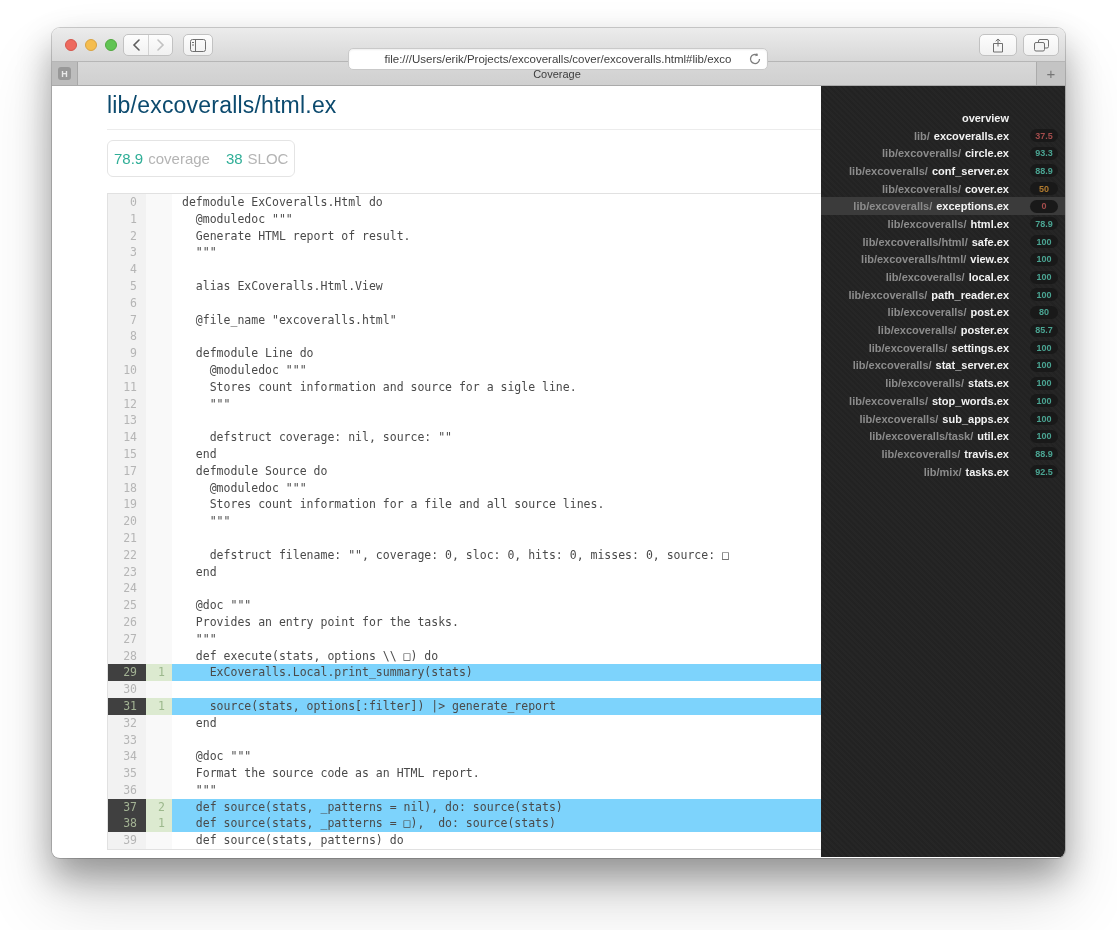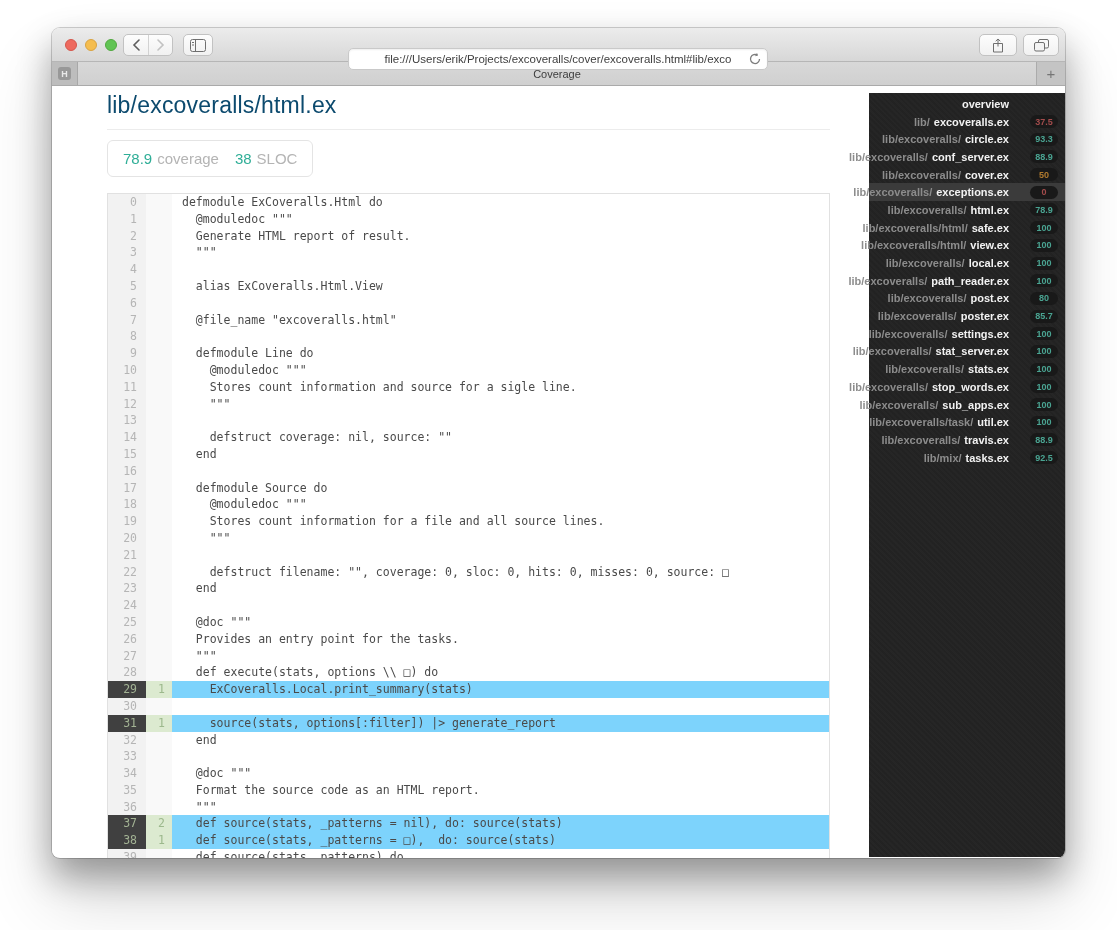--- a/index.html
+++ b/index.html
@@ -67,45 +67,45 @@
   .newtab { width:28px; display:flex; align-items:center; justify-content:center;
             background:#c4c4c4; color:#757575; font-size:15px; }
 
   
   .content { position:relative; height:771px; background:#fff; }
   .main { margin-left:55px; width:723px; }
 
   .page-title { padding-top:6px; padding-bottom:10px; font-size:23px; font-weight:300;
                 color:#0c4a6e; border-bottom:1px solid #ececec; letter-spacing:0.2px; }
 
-  .statsbox { display:inline-flex; gap:16px; margin-top:10px; padding:9px 15px;
+  .statsbox { display:inline-flex; gap:16px; margin-top:10px; padding:9px 6px;
               border:1px solid #e4e4e4; border-radius:6px; font-size:15px; }
   .statsbox .num { color:#2fae97; }
   .statsbox .lbl { color:#b4b4b4; margin-left:5px; }
 
   .codebox { margin-top:16px; border:1px solid #e1e1e1;
              font-family:"DejaVu Sans Mono", monospace; font-size:11.5px; }
   .crow { display:flex; height:16.8px; line-height:16.8px; }
   .crow .ln   { width:38px; background:#f2f2f2; color:#b5b5b5; text-align:right;
                 padding-right:9px; flex:none; }
   .crow .hits { width:26px; background:#f9f9f9; color:#9cb88c; text-align:right;
                 padding-right:7px; flex:none; }
   .crow .codecell { flex:1; background:#fff; color:#4a4a4a; white-space:pre;
                     padding-left:10px; overflow:hidden; }
   .crow.covered .ln       { background:#404040; color:#a3b394; }
   .crow.covered .hits     { background:#dcead0; }
   .crow.covered .codecell { background:#7dd3fc; }
 
   
   .filebar {
-    position:absolute; right:0; top:7px; bottom:0; width:196px;
+    position:absolute; right:0; top:0; bottom:0; width:244px;
     background:
       repeating-linear-gradient(45deg, rgba(255,255,255,0.012) 0 2px, rgba(0,0,0,0.02) 2px 4px),
       #232323;
-    padding-top:2px; font-size:11px;
+    padding-top:23px; font-size:11px;
   }
   .frow { display:flex; align-items:center; justify-content:flex-end;
           height:17.7px; padding-right:7px; cursor:pointer; }
   .frow.selected { background:#3b3b3b; }
   .frow .fpath { color:#8c8c8c; font-weight:bold; margin-right:4px; white-space:nowrap; }
   .frow .fname { color:#f2f2f2; font-weight:bold; white-space:nowrap; }
   .frow .fbadge { width:28px; height:13px; margin-left:21px; border-radius:7px;
                   background:#191919; font-size:9px; font-weight:bold;
                   display:flex; align-items:center; justify-content:center; flex:none; }
   .frow .fbadge.empty { background:transparent; }
@@ -299,25 +299,20 @@
     <span class="hits"></span>
     <span class="codecell">    defstruct coverage: nil, source: ""</span>
   </div>
 
   <div class="crow">
     <span class="ln">15</span>
     <span class="hits"></span>
     <span class="codecell">  end</span>
   </div>
 
-  <div class="crow">
-    <span class="ln">16</span>
-    <span class="hits"></span>
-    <span class="codecell"></span>
-  </div>
 
   <div class="crow">
     <span class="ln">17</span>
     <span class="hits"></span>
     <span class="codecell">  defmodule Source do</span>
   </div>
 
   <div class="crow">
     <span class="ln">18</span>
     <span class="hits"></span>

